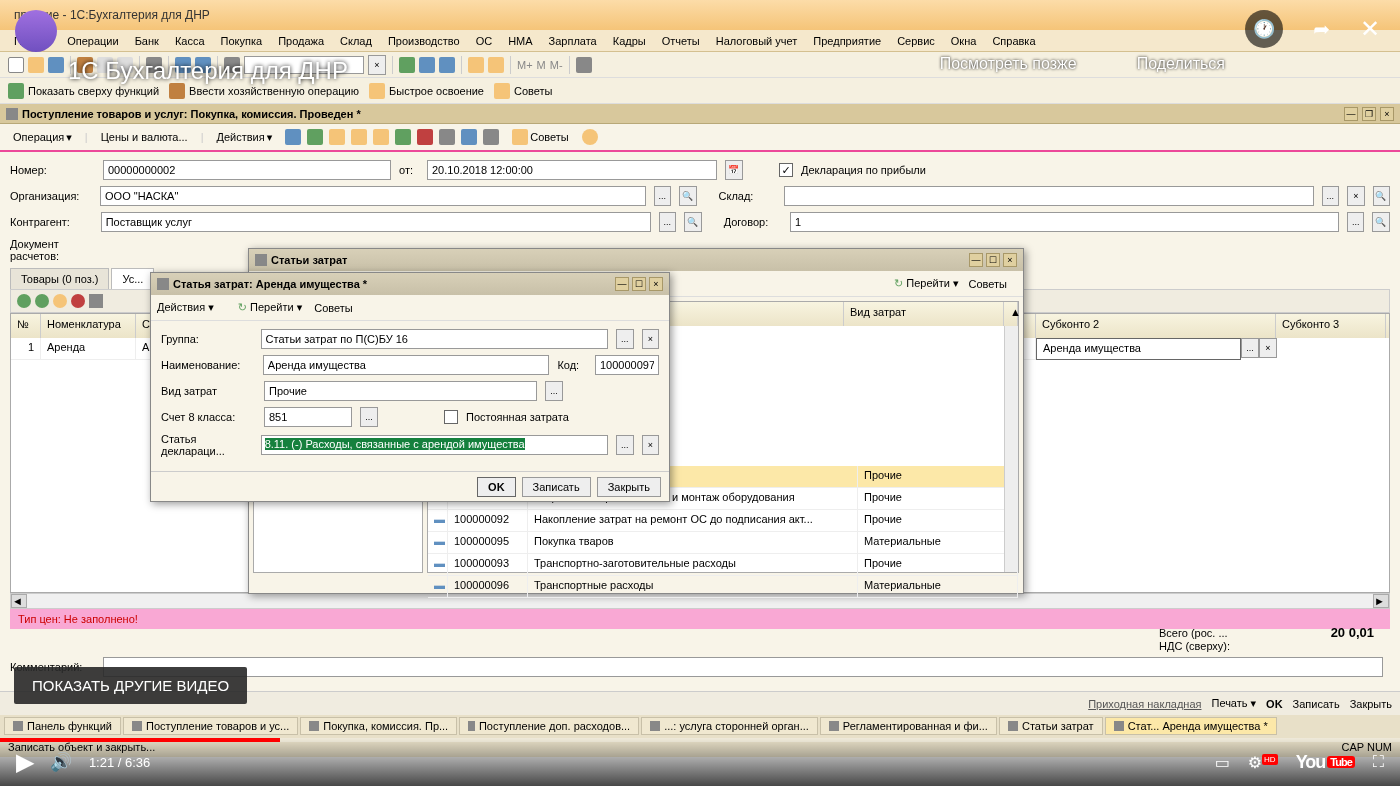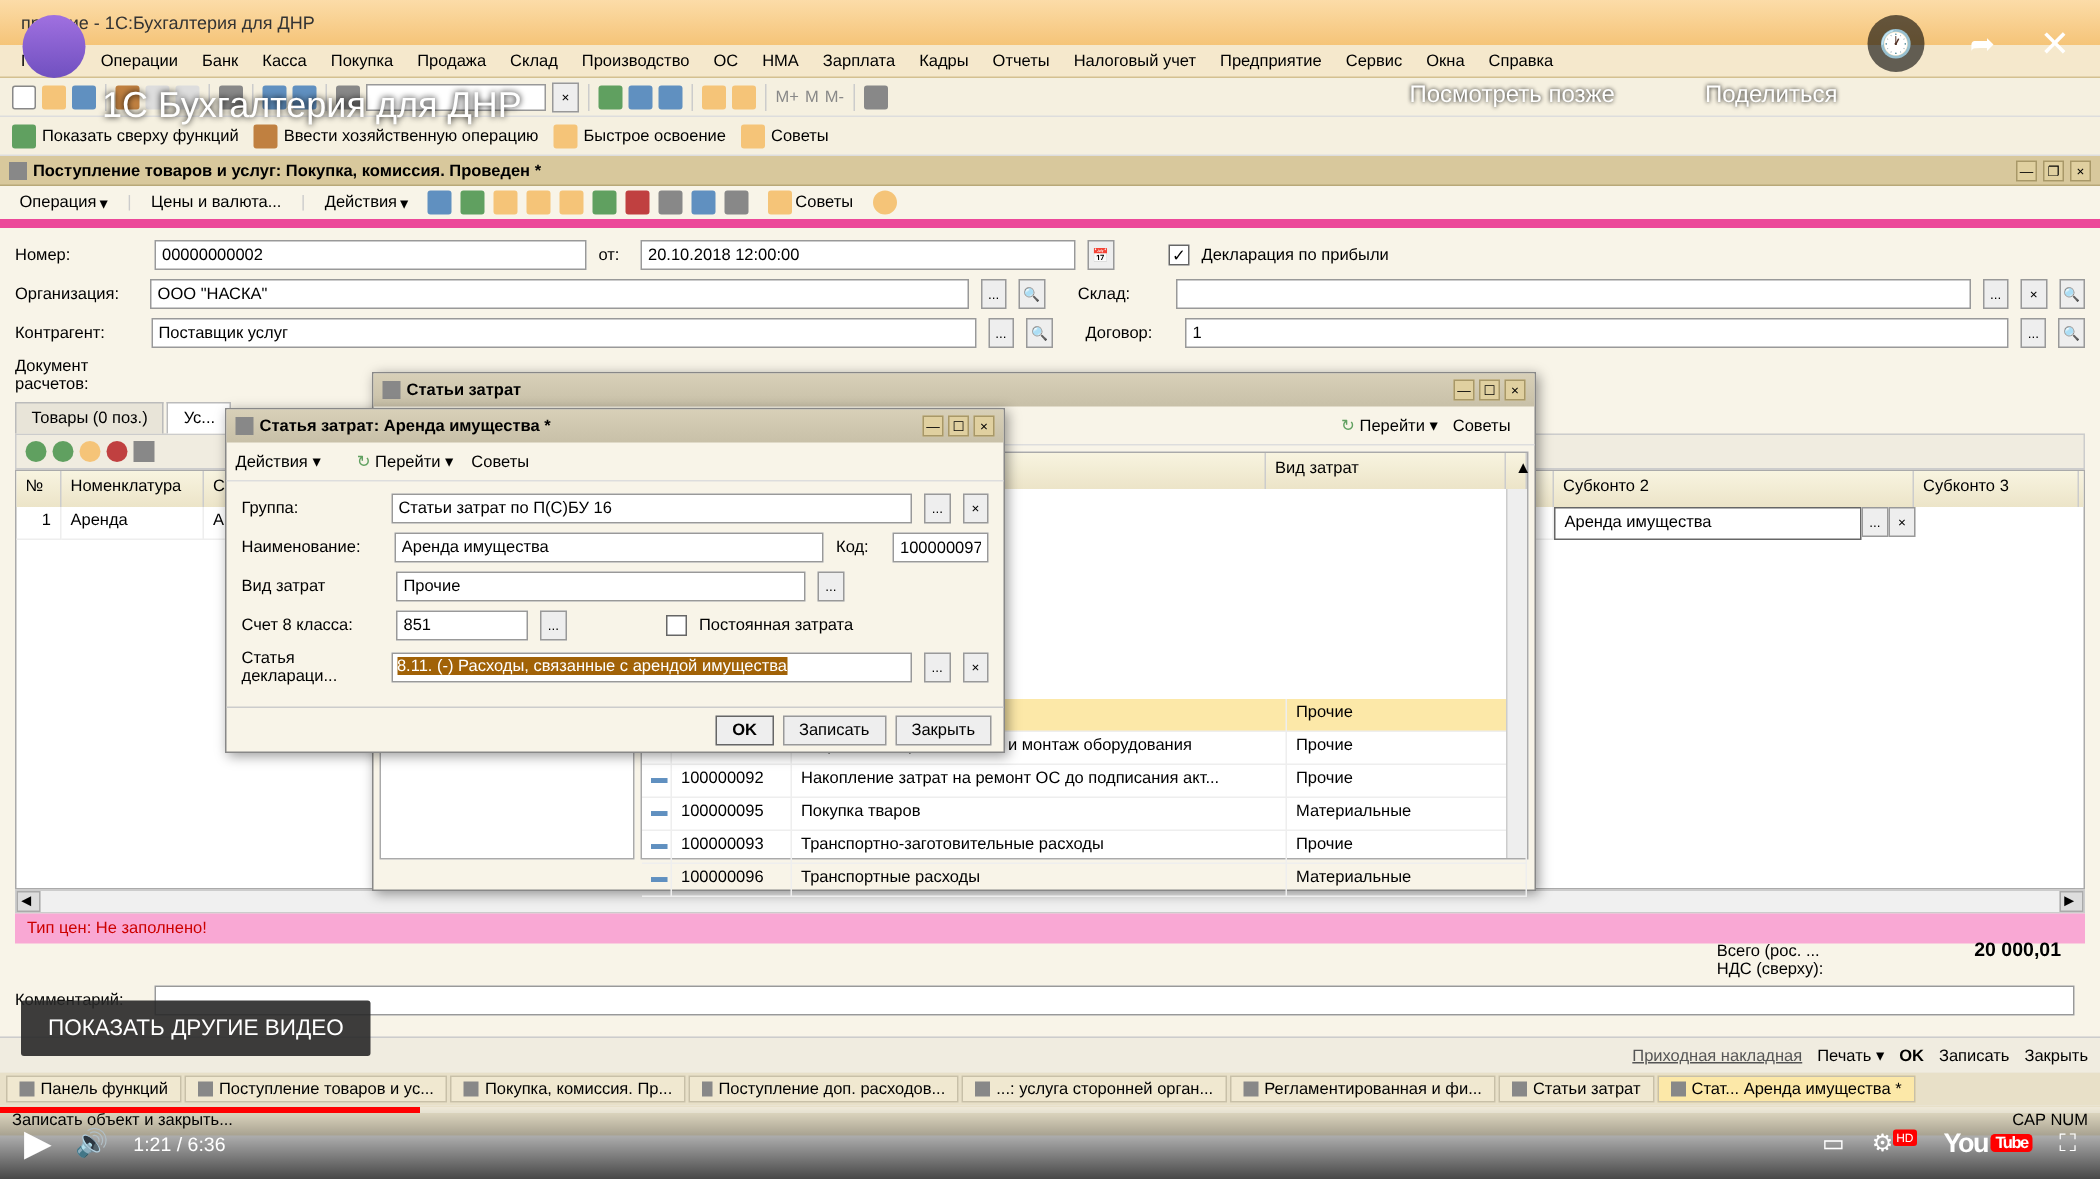--- a/index.html
+++ b/index.html
@@ -23,21 +23,21 @@
 .toolbar2 { height: 26px; background: #f5f0e0; display: flex; align-items: center; padding: 0 8px; gap: 10px; border-bottom: 1px solid #ddd; }
 .toolbar2 .tbtn { display: flex; align-items: center; gap: 4px; }
 .toolbar2 .tic { width: 16px; height: 16px; background: #f5c478; border-radius: 2px; }
 
 
 .doc-header { height: 20px; background: #d8c89c; display: flex; align-items: center; padding: 0 6px; border-bottom: 1px solid #b8a878; justify-content: space-between; }
 .doc-header .left { display: flex; align-items: center; gap: 4px; }
 .doc-header .right { display: flex; gap: 4px; }
 .win-btn { width: 14px; height: 14px; background: #e0d0a0; border: 1px solid #a89868; display: flex; align-items: center; justify-content: center; font-size: 9px; cursor: pointer; }
 
-.doc-toolbar { height: 28px; background: #f8f4e8; display: flex; align-items: center; padding: 0 6px; gap: 6px; border-bottom: 6px solid #ec4899; }
+.doc-toolbar { height: 28px; background: #f8f4e8; display: flex; align-items: center; padding: 0 6px; gap: 6px; border-bottom: 2px solid #ec4899; }
 .doc-toolbar .dbtn { padding: 2px 6px; border: 1px solid transparent; display: flex; align-items: center; gap: 2px; }
 .doc-toolbar .dic { width: 16px; height: 16px; background: #888; border-radius: 2px; display: inline-block; }
 
 
 .form-area { padding: 8px 10px; background: #f8f4e8; }
 .form-row { display: flex; align-items: center; margin-bottom: 6px; gap: 8px; }
 .form-row label { width: 85px; }
 .form-row input { height: 20px; border: 1px solid #999; padding: 0 4px; background: #fff; }
 .inp-btn { width: 18px; height: 20px; border: 1px solid #999; background: #eee; display: flex; align-items: center; justify-content: center; font-size: 9px; cursor: pointer; }
 .chk { width: 14px; height: 14px; border: 1px solid #666; background: #fff; display: inline-flex; align-items: center; justify-content: center; }
@@ -63,21 +63,21 @@
 .modal-title .mt-right { display: flex; gap: 3px; }
 .modal-toolbar { height: 26px; display: flex; align-items: center; padding: 0 6px; gap: 6px; border-bottom: 1px solid #ddd; }
 .modal-body { padding: 8px 10px; }
 .modal-footer { height: 30px; display: flex; align-items: center; justify-content: flex-end; padding: 0 8px; gap: 6px; border-top: 1px solid #ccc; }
 .modal-footer button { padding: 3px 10px; border: 1px solid #999; background: #eee; cursor: pointer; }
 .modal-footer button.primary { font-weight: bold; border: 1px solid #666; }
 
 .sel-row { background: #fce8a8 !important; }
 
 
-.selected-text { background: #a16207; color: #fff; }
+.selected-text { background: #15803d; color: #fff; }
 
 
 .bottom-info { padding: 4px 8px; background: #f9a8d4; }
 .bottom-info .red { color: #c00; }
 .totals { position: absolute; right: 16px; }
 .action-bar { height: 24px; background: #f0ece0; display: flex; align-items: center; justify-content: flex-end; padding: 0 8px; gap: 10px; border-top: 1px solid #ccc; }
 .action-bar span { cursor: pointer; }
 .action-bar .ok { font-weight: bold; }
 
 
@@ -300,21 +300,21 @@
     <div class="scroll-h">
       <div class="sbtn">◄</div>
         <div style="flex:1"></div>
         <div class="sbtn">►</div>
     </div>
 
     <div class="bottom-info" style="position:relative">
       <span class="red">Тип цен: Не заполнено!</span>
       <div class="totals">
         <span>Всего (рос. ...</span>
-        <b style="margin-left:100px;font-size:13px">20 000,01</b>
+        <b style="margin-left:100px;font-size:13px">20 0,01</b>
         <br>
         <span>НДС (сверху):</span>
       </div>
     </div>
 
     <div class="form-row" style="margin-top:28px">
       <label>Комментарий:</label>
       <input type="text" style="width: 1280px;">
     </div>
   </div>

